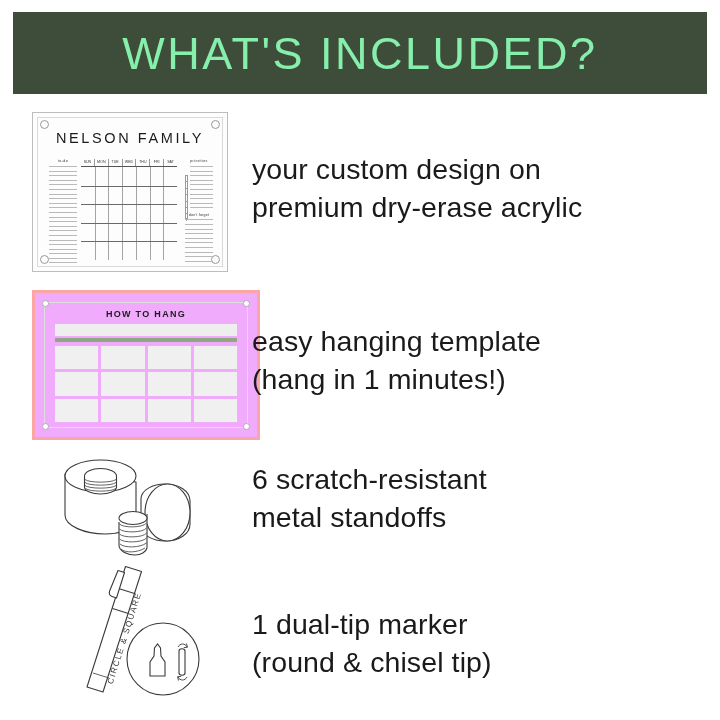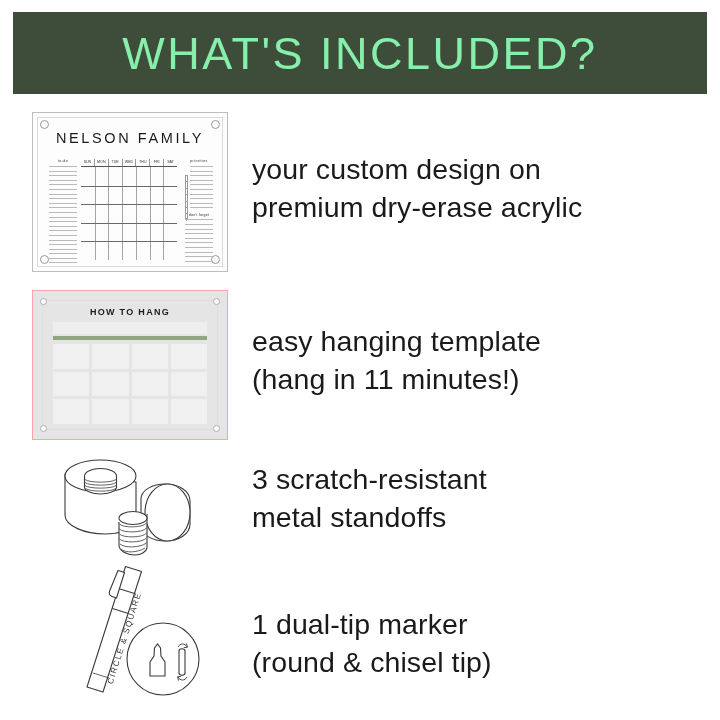--- a/index.html
+++ b/index.html
@@ -191,24 +191,24 @@
     color: #333;
     letter-spacing: 0.2px;
     white-space: nowrap;
   }
 
   
   .tmpl {
     position: absolute;
     left: 32px;
     top: 290px;
-    width: 196px;
+    width: 228px;
     height: 150px;
-    background: #e5e5e5;
-    border: 1px solid #fca5a5;
+    background: #f0abfc;
+    border: 3px solid #fca5a5;
     box-sizing: border-box;
   }
   .tmpl-inner {
     position: absolute;
     left: 9px; top: 9px; right: 9px; bottom: 9px;
     border: 1px solid #dedede;
     box-sizing: border-box;
   }
   .tmpl-mark {
     position: absolute;
@@ -405,21 +405,21 @@
     <div class="tmpl-cell"></div>
     <div class="tmpl-cell"></div>
     <div class="tmpl-cell"></div>
     <div class="tmpl-cell"></div>
     <div class="tmpl-cell"></div>
   </div>
 </div>
 
 <div class="row" id="row-template">
   <div class="row-text">easy hanging template
-(hang in 11 minutes!)</div>
+(hang in 1 minutes!)</div>
 </div>
 
 <div class="art" id="art-standoffs">
   <svg viewBox="0 0 140 105" width="140" height="105">
     <g fill="none" stroke="#3a3a3a" stroke-width="1.1" stroke-linejoin="round">
 
       <path d="M8 22 L8 63 C8 74 28 82 48 82 C62 82 74 78 79 72 L79 30 Z" fill="#ffffff"></path>
 
       <ellipse cx="43.5" cy="24" rx="35.5" ry="16" fill="#ffffff"></ellipse>
 
@@ -441,21 +441,21 @@
       <path d="M62.5 77 C66 81 86 81 89.5 76" stroke-width="0.8"></path>
       <path d="M62.5 82 C66 86 86 86 89.5 81" stroke-width="0.8"></path>
       <path d="M62.5 87 C66 91 85 91 89.5 86" stroke-width="0.8"></path>
       <path d="M63 92 C67 96 83 96 89.5 91" stroke-width="0.8"></path>
       <path d="M64 97 C68 101 80 101 88 96" stroke-width="0.8"></path>
     </g>
   </svg>
 </div>
 
 <div class="row" id="row-standoffs">
-  <div class="row-text">3 scratch-resistant
+  <div class="row-text">6 scratch-resistant
 metal standoffs</div>
 </div>
 
 <div class="art" id="art-marker">
   <svg viewBox="0 0 140 140" width="140" height="140">
     <defs>
       <path id="barrelPath" d="M36 134 L74 16"></path>
     </defs>
     <g fill="#ffffff" stroke="#3a3a3a" stroke-width="1.1" stroke-linejoin="round">
 

